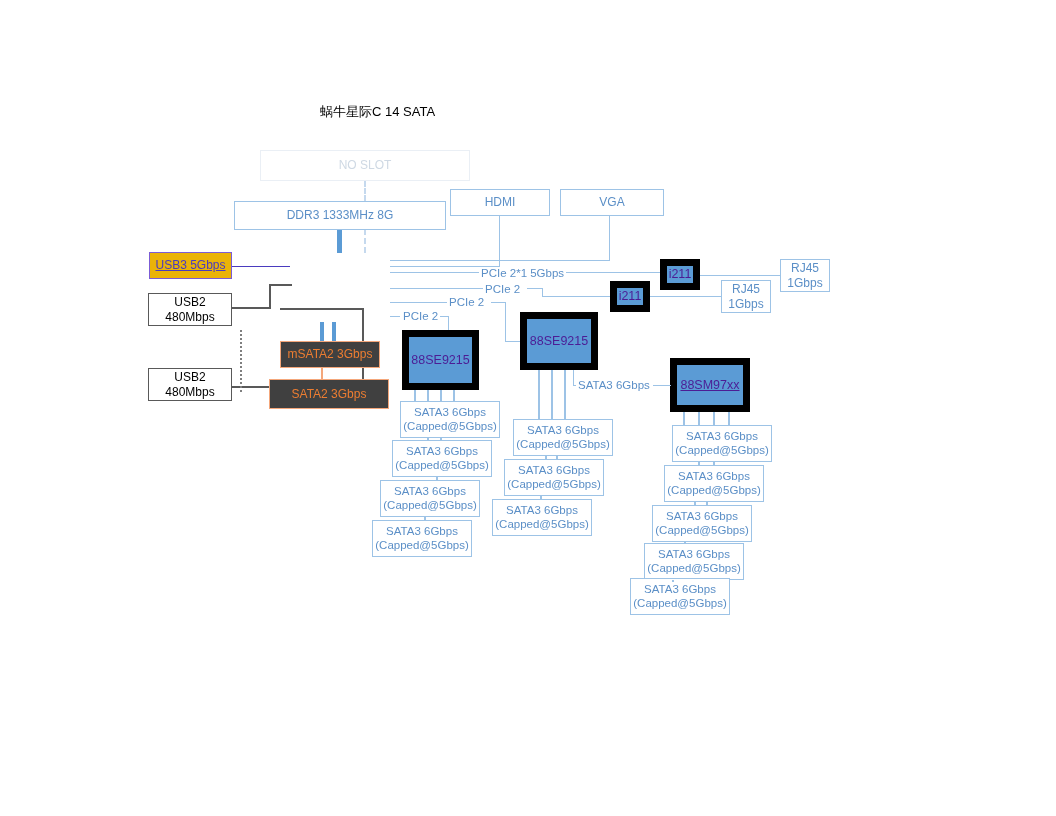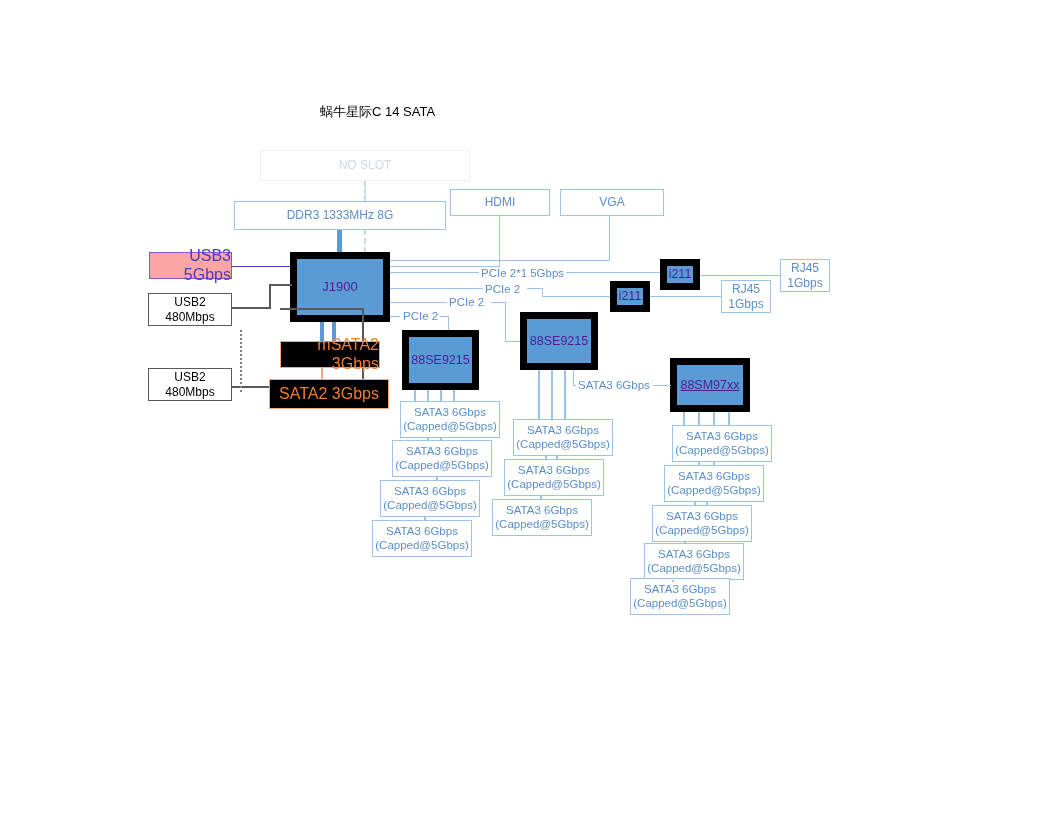--- a/index.html
+++ b/index.html
@@ -2,36 +2,36 @@
 <html><head>
 <meta charset="utf-8">
 <style>
   html,body{margin:0;padding:0;background:#ffffff;}
   body{width:1056px;height:816px;font-family:"Liberation Sans","DejaVu Sans",sans-serif;overflow:hidden;}
   #canvas{position:relative;width:1056px;height:816px;}
 
   .title{position:absolute;font-size:13px;color:#000;white-space:nowrap;}
 
   .box{position:absolute;box-sizing:border-box;display:flex;align-items:center;justify-content:center;
-       text-align:right;line-height:1.18;}
+       text-align:left;line-height:1.18;}
 
   
   .chip{background:#5b9bd5;border:7px solid #000000;color:#4c1d95;font-size:12.5px;}
 
   
   .lbox{background:#ffffff;border:1px solid #9dc3e6;color:#5b8fc7;font-size:12px;}
 
   
   .ghost{background:#ffffff;border:1px solid #eaeff5;color:#cfd9e4;font-size:12px;}
 
   
-  .obox{background:#000000;border:1.5px solid #f4a77b;color:#ed7d31;font-size:16px;}
-
-  
-  .pbox{background:#fca5a5;border:1.5px solid #7b5cd6;color:#4a3bbf;font-size:16px;}
+  .obox{background:#404040;border:1.5px solid #f4a77b;color:#ed7d31;font-size:12px;}
+
+  
+  .pbox{background:#eab308;border:1.5px solid #7b5cd6;color:#4a3bbf;font-size:12px;text-decoration:underline;}
 
   
   .dbox{background:#ffffff;border:1.5px solid #595959;color:#000000;font-size:12px;}
 
   .sata{font-size:11.5px;}
   .sata span{display:block;}
 
   
   .ln{position:absolute;background:#9dc3e6;}
   .ln.th{background:#5b9bd5;}
@@ -60,21 +60,20 @@
 
   <div class="box lbox" style="left:450px;top:189px;width:100px;height:27px;">HDMI</div>
   <div class="box lbox" style="left:560px;top:189px;width:104px;height:27px;">VGA</div>
 
   <div class="ln" style="left:499px;top:216px;width:1px;height:50px;"></div>
   <div class="ln" style="left:390px;top:266px;width:110px;height:1px;"></div>
 
   <div class="ln" style="left:609px;top:216px;width:1px;height:44px;"></div>
   <div class="ln" style="left:390px;top:260px;width:220px;height:1px;"></div>
 
-  <div class="box chip" style="left:290px;top:252px;width:100px;height:70px;font-size:13px;">J1900</div>
 
   <div class="box pbox" style="left:149px;top:252px;width:83px;height:27px;">USB3 5Gbps</div>
   <div class="ln purple" style="left:232px;top:266px;width:58px;height:1px;"></div>
 
   <div class="box dbox" style="left:148px;top:293px;width:84px;height:33px;flex-direction:column;">
     <span>USB2</span>
     <span>480Mbps</span>
   </div>
   <div class="box dbox" style="left:148px;top:368px;width:84px;height:33px;flex-direction:column;">
     <span>USB2</span>

